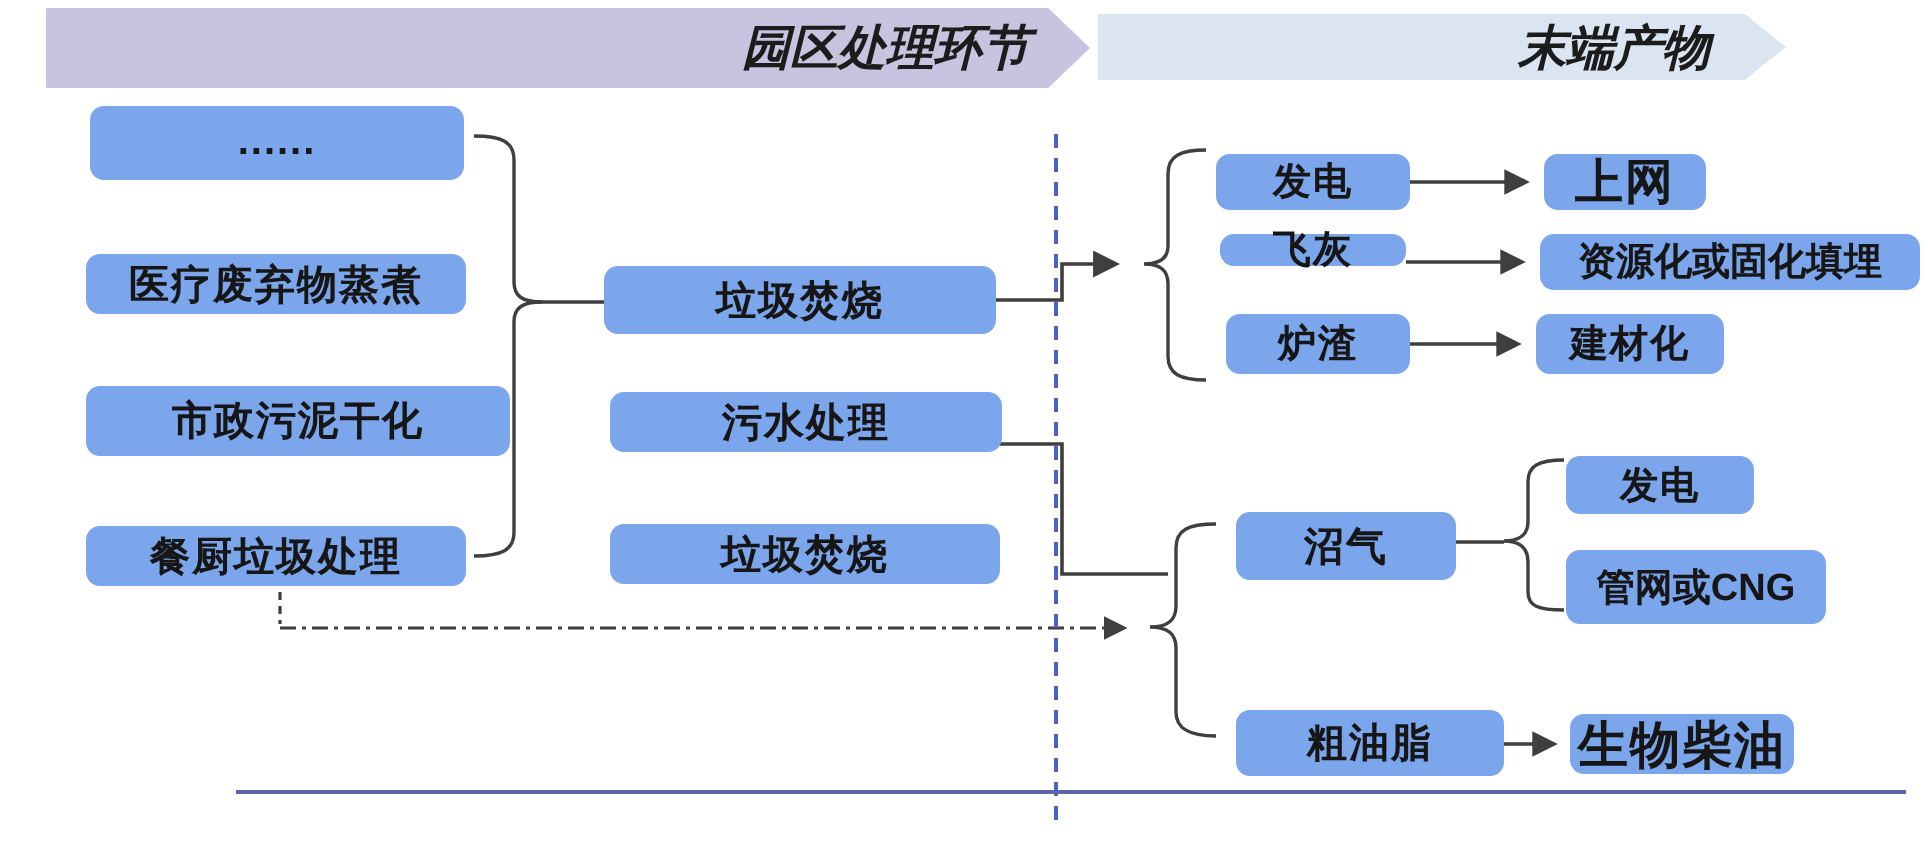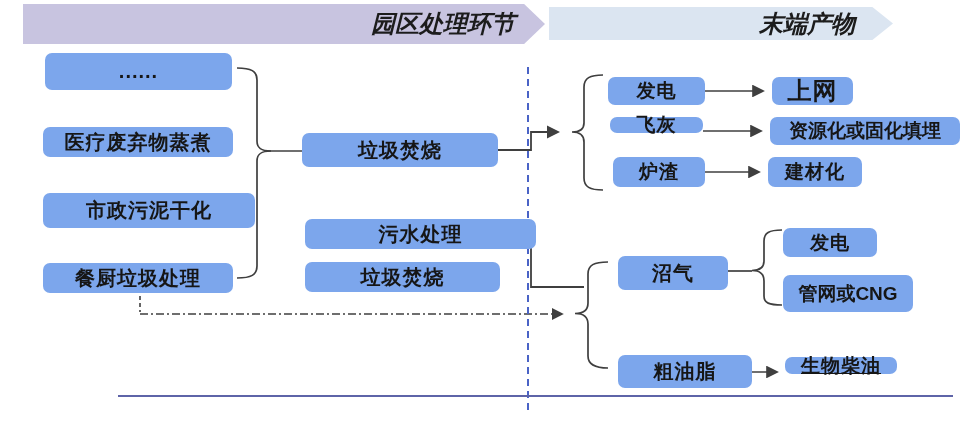--- a/index.html
+++ b/index.html
@@ -22,33 +22,33 @@
   
   .node{position:absolute;background:var(--node-fill,#7ca6ec);border-radius:7px;
     display:flex;align-items:center;justify-content:center;
     font-weight:bold;font-size:20px;color:var(--node-text,#161616);
     letter-spacing:1px;white-space:nowrap;z-index:2;}
   .b-dots    {left:45px; top:53px; width:187px;height:37px;}
   .b-medical {left:43px; top:127px;width:190px;height:30px;}
   .b-sludge  {left:43px; top:193px;width:212px;height:35px;}
   .b-kitchen {left:43px; top:263px;width:190px;height:30px;}
   .b-incin   {left:302px;top:133px;width:196px;height:34px;}
-  .b-sewage  {left:305px;top:219px;width:231px;height:30px;}
+  .b-sewage  {left:305px;top:196px;width:196px;height:30px;}
   .b-odor    {left:305px;top:262px;width:195px;height:30px;}
   .b-power1  {left:608px;top:77px; width:97px; height:28px;font-size:19px;}
   .b-grid    {left:772px;top:77px; width:81px; height:28px;font-size:24px;}
   .b-flyash  {left:610px;top:117px;width:93px; height:16px;font-size:19px;}
   .b-resource{left:770px;top:117px;width:190px;height:28px;font-size:19px;letter-spacing:0;}
   .b-slag    {left:613px;top:157px;width:92px; height:30px;font-size:19px;text-align:center;}
   .b-building{left:768px;top:157px;width:94px; height:30px;font-size:19px;}
   .b-biogas  {left:618px;top:256px;width:110px;height:34px;}
   .b-power2  {left:783px;top:228px;width:94px; height:29px;font-size:19px;}
   .b-cng     {left:783px;top:275px;width:130px;height:37px;font-size:19px;letter-spacing:0;}
   .b-oil     {left:618px;top:355px;width:134px;height:33px;}
-  .b-diesel  {left:785px;top:357px;width:112px;height:17px;font-size:19px;text-decoration:underline;}
+  .b-diesel  {left:785px;top:357px;width:112px;height:30px;font-size:25px;}
   svg.wires{position:absolute;inset:0;z-index:1;}
 </style>
 </head>
 <body>
 
 <div id="stage">
 
   <svg class="wires" width="964" height="421" viewBox="0 0 964 421">
     <defs>
       <marker id="arr" viewBox="0 0 10 10" refX="8.5" refY="5" markerWidth="7.5" markerHeight="7.5" orient="auto-start-reverse">

